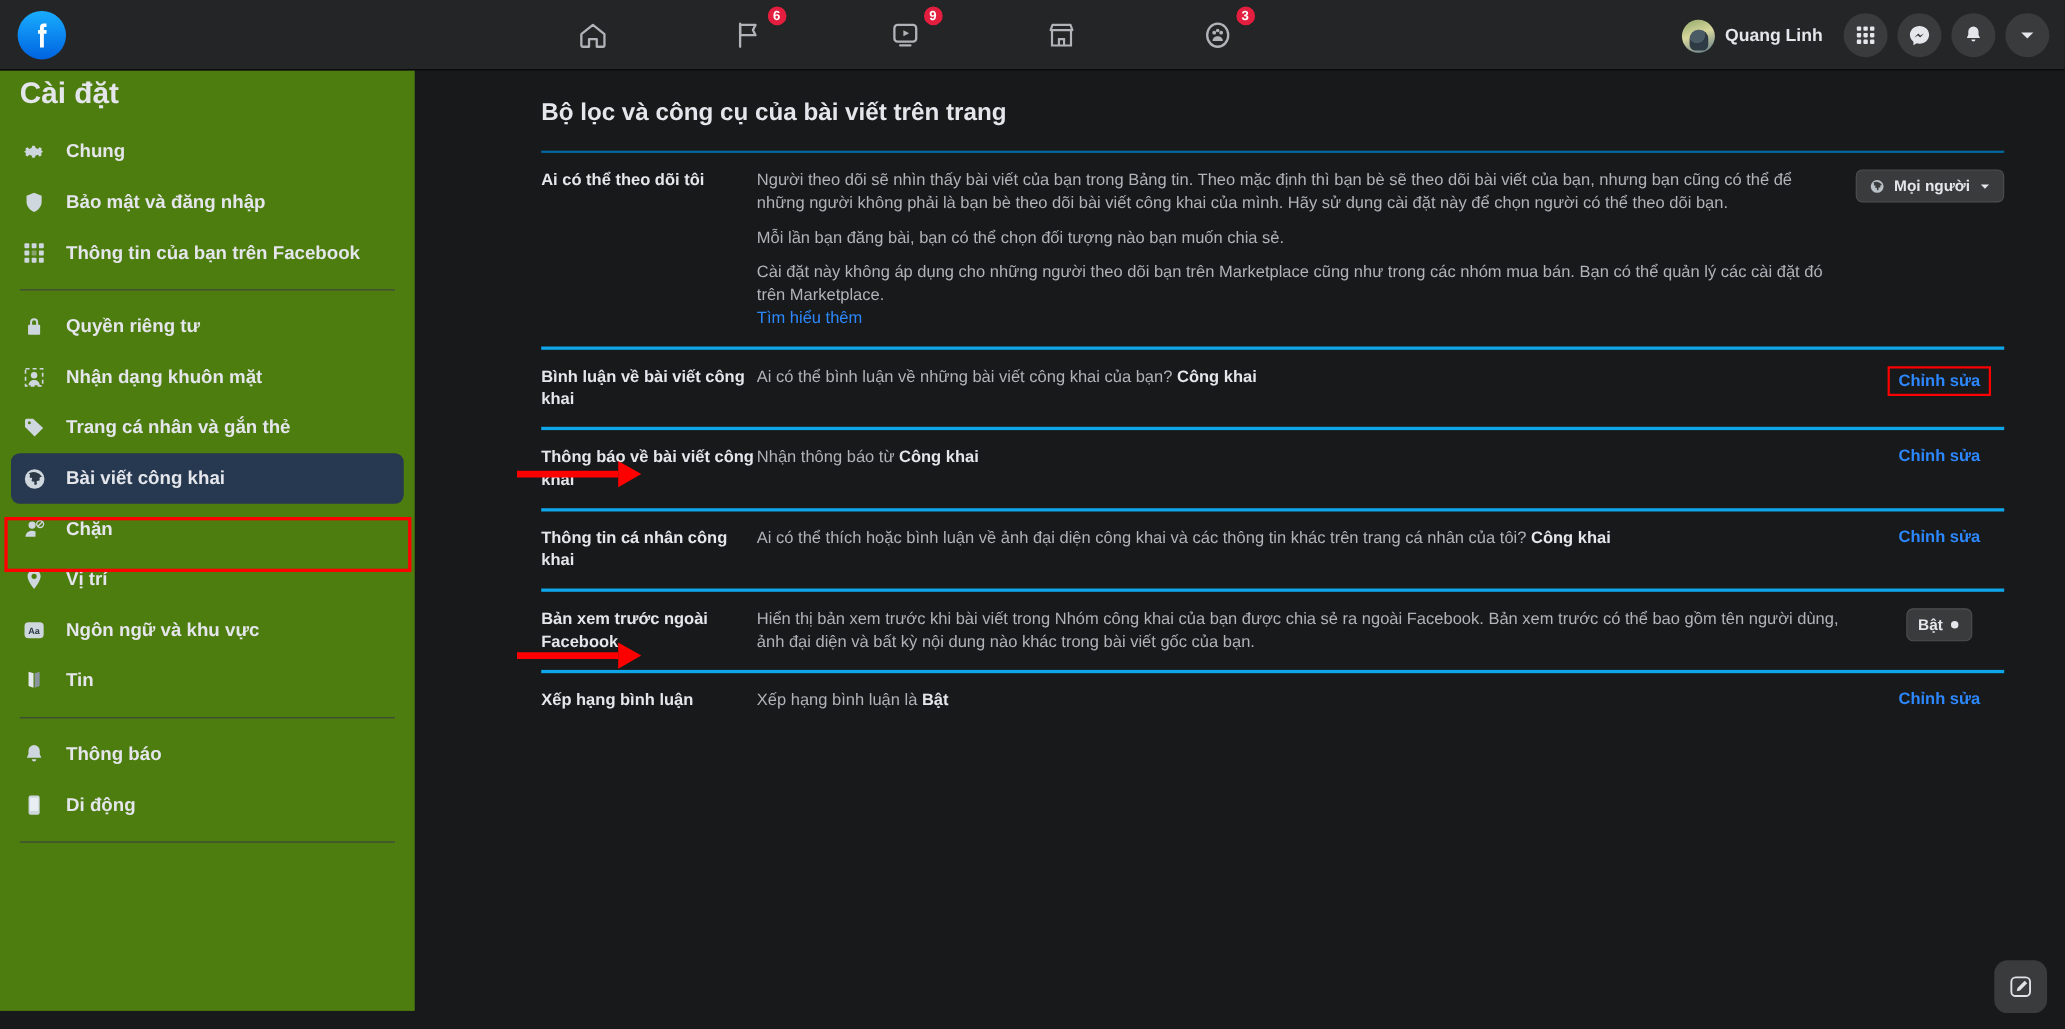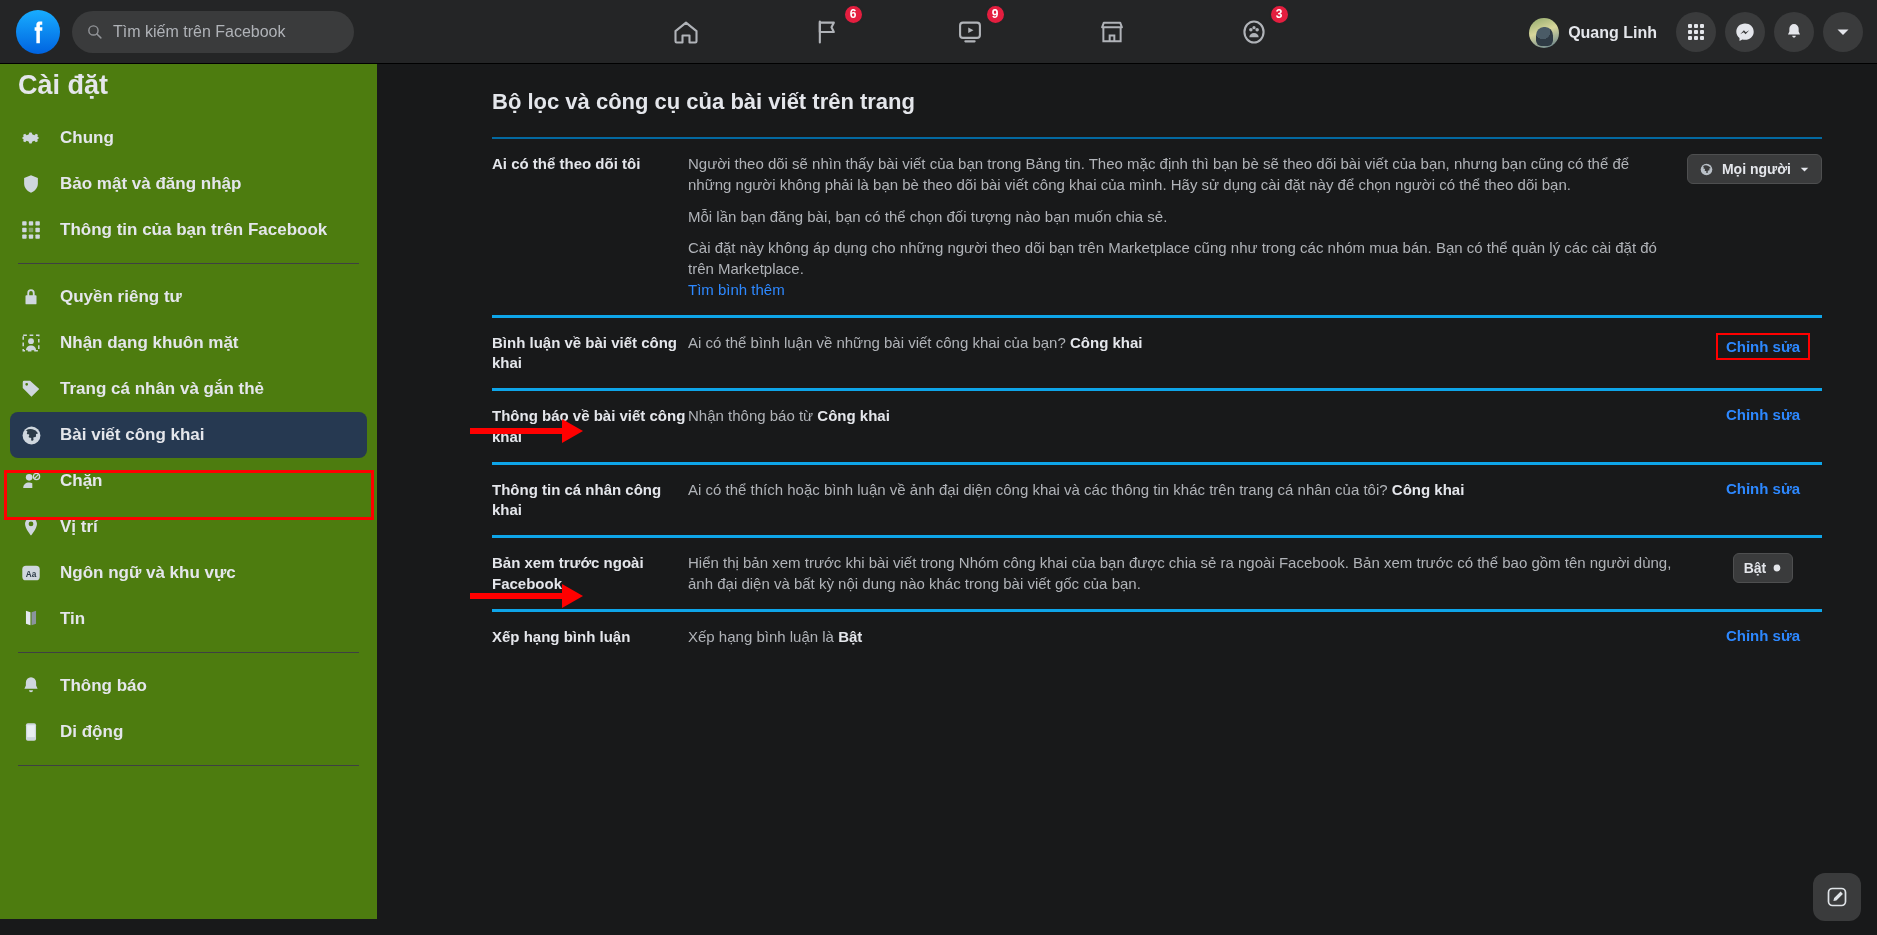--- a/index.html
+++ b/index.html
@@ -212,27 +212,20 @@
   }
 </style>
 </head>
 <body>
 
 <div class="topbar">
   <div class="fb-logo">
     <svg width="30" height="30" viewBox="0 0 24 24">
         <path fill="#fff" d="M15.5 8.2h-2V6.9c0-.6.4-.8.7-.8h1.2V3.5h-1.9c-2.3 0-2.8 1.7-2.8 2.8v1.9H9.3v2.8h1.4V21h2.8v-10h1.9l.1-2.8z"></path>
       </svg>
-  </div>
-  <div class="searchbox">
-    <svg class="search-ico" viewBox="0 0 24 24">
-      <circle cx="10.5" cy="10.5" r="6.5" fill="none" stroke="#b0b3b8" stroke-width="2"></circle>
-      <line x1="15.4" y1="15.4" x2="21" y2="21" stroke="#b0b3b8" stroke-width="2" stroke-linecap="round"></line>
-    </svg>
-    <span class="search-ph">Tìm kiếm trên Facebook</span>
   </div>
 
   <div class="nav-center">
     <div class="nav-item">
       <svg width="28" height="28" viewBox="0 0 24 24">
         <path d="M3 11.2 12 4l9 7.2V20a1 1 0 0 1-1 1h-5v-6H9v6H4a1 1 0 0 1-1-1z" fill="none" stroke="#b0b3b8" stroke-width="1.8" stroke-linejoin="round"></path>
       </svg>
     </div>
     <div class="nav-item">
       <svg width="28" height="28" viewBox="0 0 24 24">
@@ -460,21 +453,21 @@
   <div class="main-head">Bộ lọc và công cụ của bài viết trên trang</div>
 
   <div class="rows">
 
     <div class="row">
       <div class="row-label">Ai có thể theo dõi tôi</div>
       <div class="row-body">
         <p>Người theo dõi sẽ nhìn thấy bài viết của bạn trong Bảng tin. Theo mặc định thì bạn bè sẽ theo dõi bài viết của bạn, nhưng bạn cũng có thể để những người không phải là bạn bè theo dõi bài viết công khai của mình. Hãy sử dụng cài đặt này để chọn người có thể theo dõi bạn.</p>
         <p>Mỗi lần bạn đăng bài, bạn có thể chọn đối tượng nào bạn muốn chia sẻ.</p>
         <p>Cài đặt này không áp dụng cho những người theo dõi bạn trên Marketplace cũng như trong các nhóm mua bán. Bạn có thể quản lý các cài đặt đó trên Marketplace.</p>
-        <a class="link" href="#">Tìm bình thêm</a>
+        <a class="link" href="#">Tìm hiểu thêm</a>
       </div>
       <div class="row-action">
         <div class="pill-btn">
           <svg width="15" height="15" viewBox="0 0 24 24">
             <circle cx="12" cy="12" r="9.3" fill="#b9c0c7"></circle>
             <path fill="#3a3b3c" d="M6 6.8c1.6.3 2.1 1.3 1.4 2.2-.8.9.3 1.9 1.3 1.7 1-.2 1.3 1 .6 1.9-.7.9.4 2.1 1.4 1.7.8-.3 1.4.6 1 1.6-.4.9.3 1.8 1.2 1.6 1-.2 1.5-1.2 1.1-2.1-.4-.9.3-1.9 1.3-1.7 1 .2 1.8-.8 1.4-1.7-.4-1 .2-2 1.2-1.9.4 0 .7-.2.9-.5A9.3 9.3 0 0 0 6 6.8z"></path>
           </svg>
           <span>Mọi người</span>
           <svg width="11" height="11" viewBox="0 0 16 16">
               <path d="M2.5 5.5 8 11l5.5-5.5z" fill="#e4e6eb"></path>

